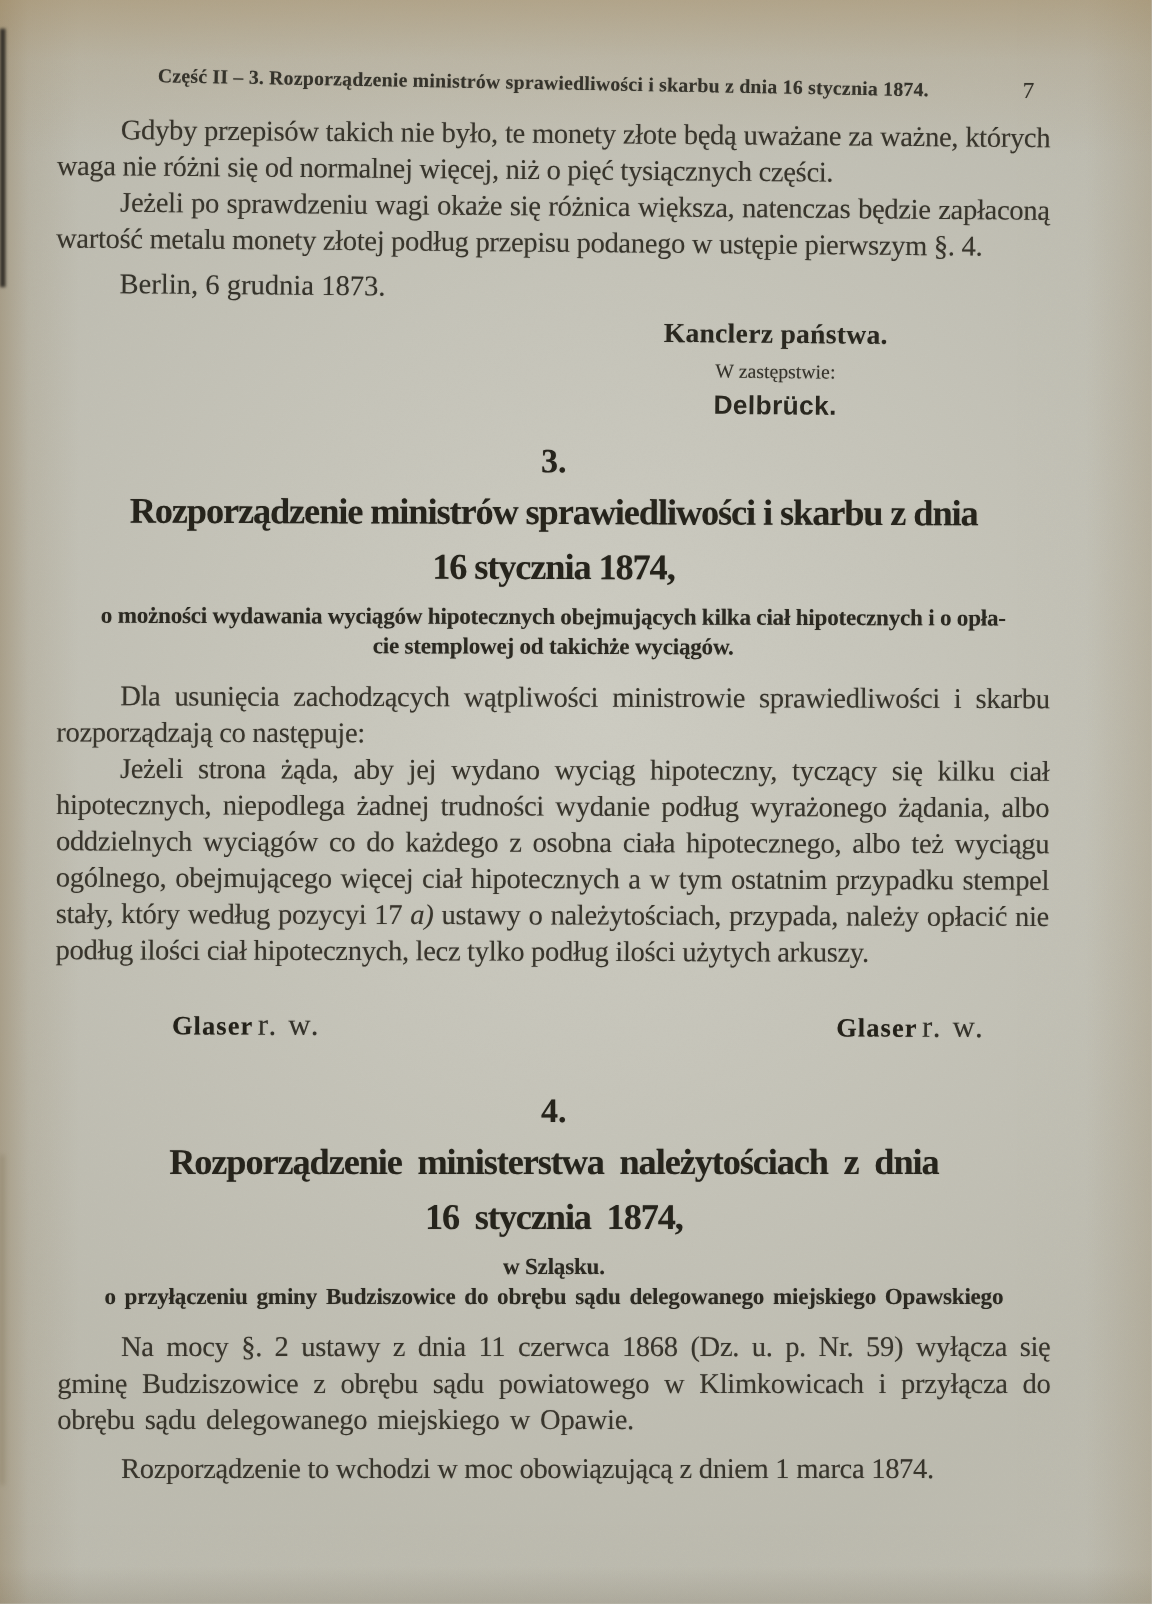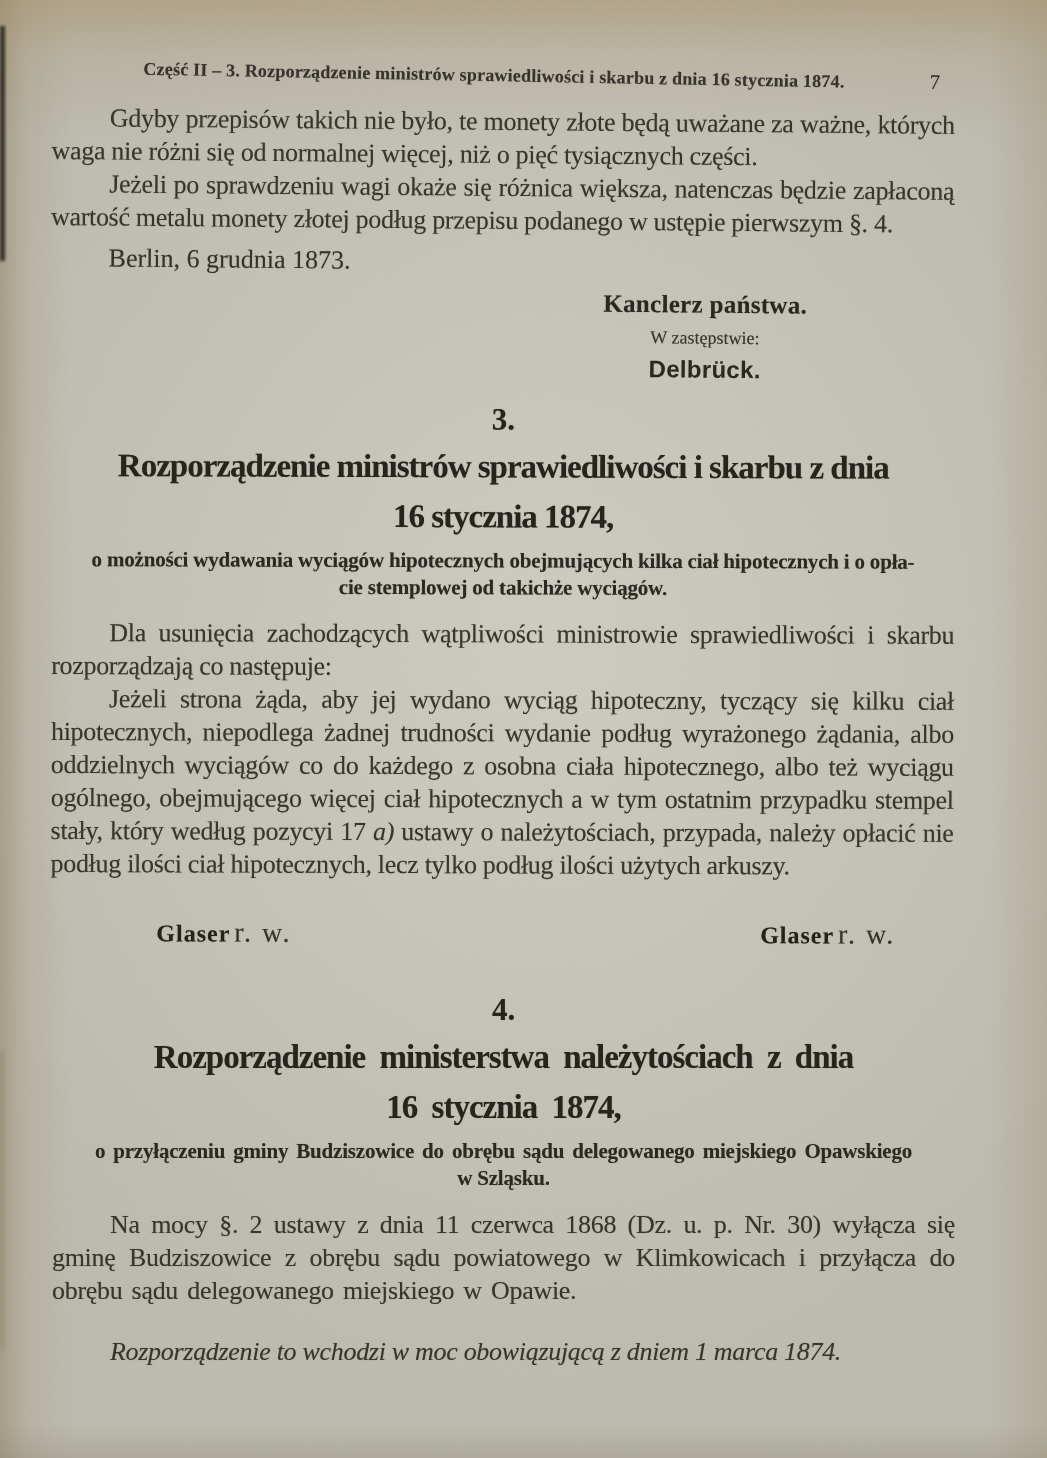--- a/index.html
+++ b/index.html
@@ -120,23 +120,23 @@
       </div>
     </section>
 
     <section>
       <div class="section-number soft" style="margin-top:44px;">4.</div>
       <div class="decree-title wide-words soft">
         <div class="t-line">Rozporządzenie ministerstwa należytościach z dnia</div>
         <div class="t-line">16 stycznia 1874,</div>
       </div>
       <div class="decree-subtitle soft">
+        <div class="s-line">w Szląsku.</div>
         <div class="s-line ws">o przyłączeniu gminy Budziszowice do obrębu sądu delegowanego miejskiego Opawskiego</div>
-        <div class="s-line">w Szląsku.</div>
       </div>
       <div class="decree-body">
-        <p class="body-text indent ws soft">Na mocy §. 2 ustawy z dnia 11 czerwca 1868 (Dz. u. p. Nr. 30) wyłącza się gminę Budziszowice z obrębu sądu powiatowego w Klimkowicach i przyłącza do obrębu sądu delegowanego miejskiego w Opawie.</p>
-        <p class="body-text indent soft" style="margin-top:28px;font-style:italic;">Rozporządzenie to wchodzi w moc obowiązującą z dniem 1 marca 1874.</p>
+        <p class="body-text indent ws soft">Na mocy §. 2 ustawy z dnia 11 czerwca 1868 (Dz. u. p. Nr. 59) wyłącza się gminę Budziszowice z obrębu sądu powiatowego w Klimkowicach i przyłącza do obrębu sądu delegowanego miejskiego w Opawie.</p>
+        <p class="body-text indent soft" style="margin-top:12px;">Rozporządzenie to wchodzi w moc obowiązującą z dniem 1 marca 1874.</p>
       </div>
     </section>
 
   </div>
 </div>
 
 </body></html>

